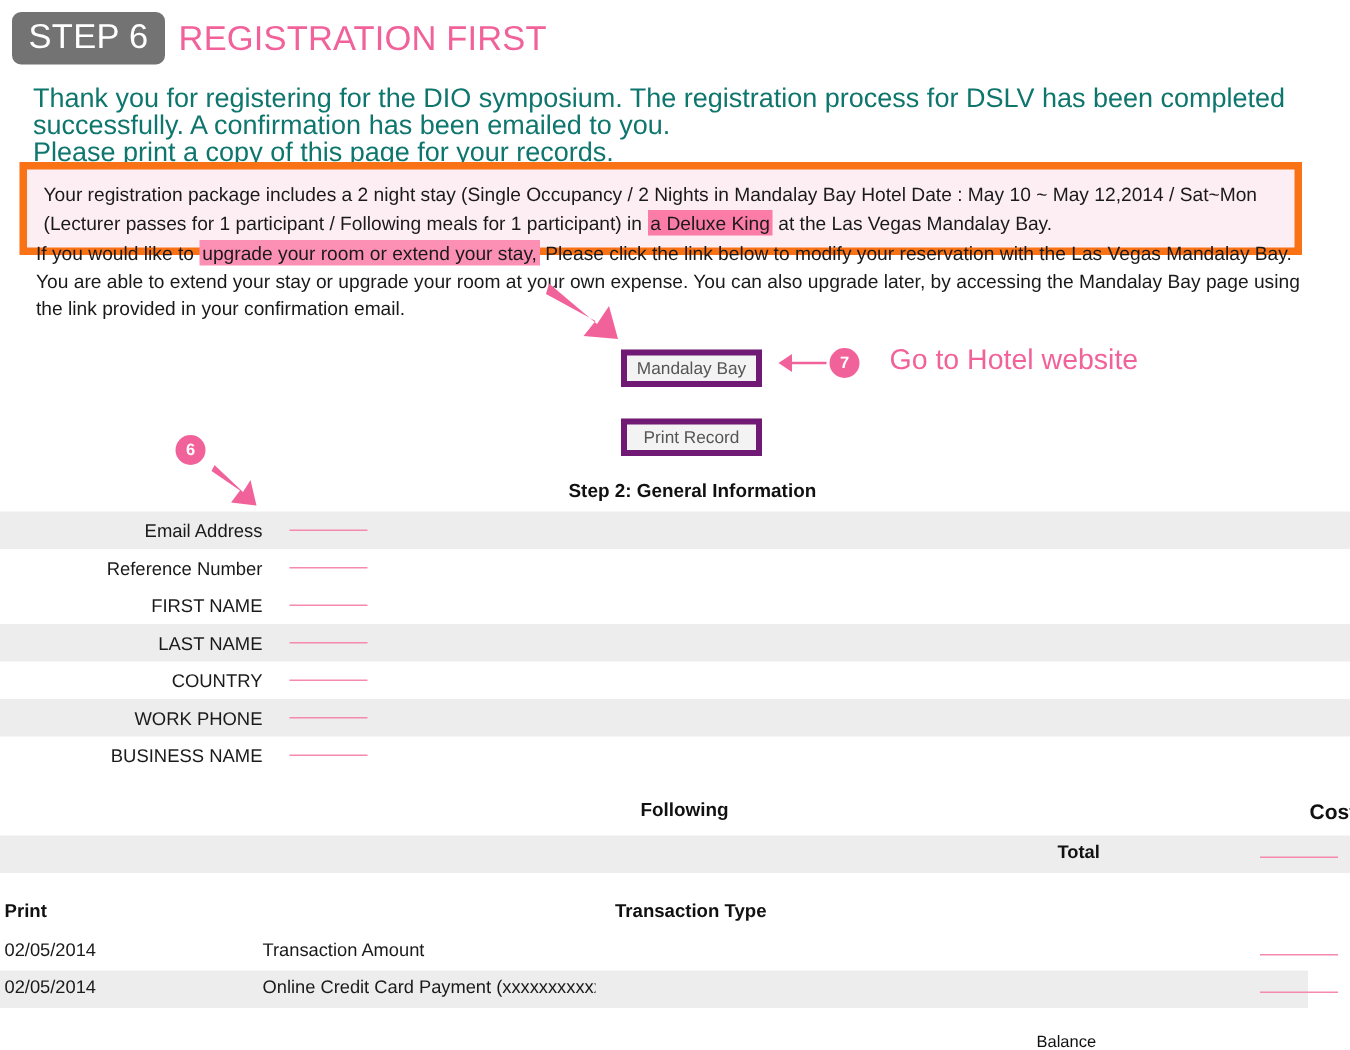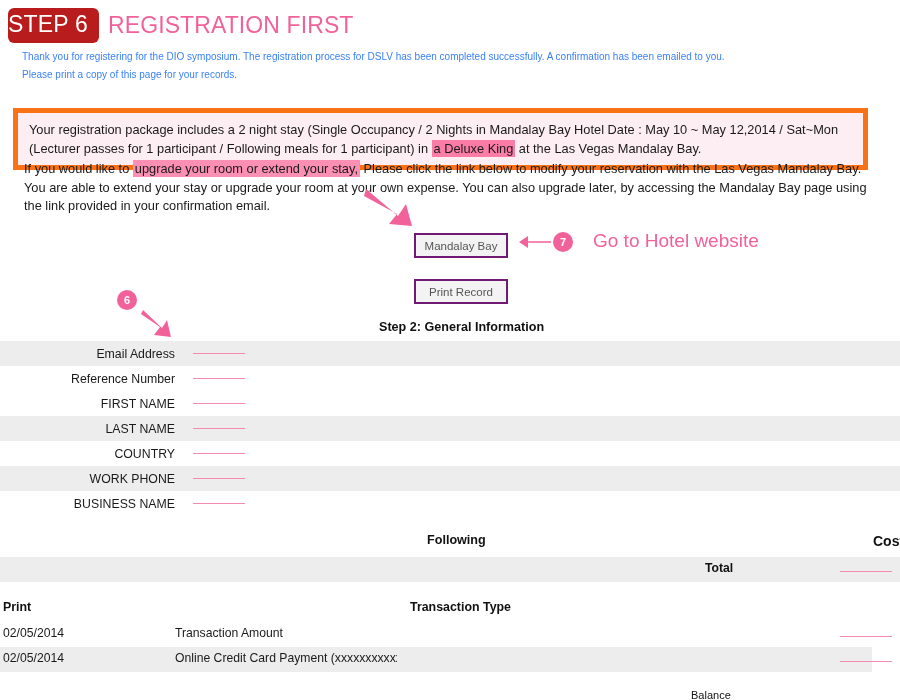--- a/index.html
+++ b/index.html
@@ -21,44 +21,44 @@
   .page-header {
     position: absolute;
     left: 8px;
     top: 8px;
     display: flex;
     align-items: center;
     gap: 9px;
     white-space: nowrap;
   }
   .step-badge {
-    background: #b91c1c;
+    background: #737373;
     color: #ffffff;
     font-size: 23px;
     line-height: 1;
-    padding: 5px 11px 7px 0;
+    padding: 5px 11px 7px 11px;
     border-radius: 6px;
     letter-spacing: 0.2px;
   }
   .header-title {
     color: #f2629a;
     font-size: 23px;
     line-height: 1;
     letter-spacing: 0.1px;
   }
 
   
   .intro {
     position: absolute;
     left: 22px;
-    top: 48px;
+    top: 56px;
     width: 848px;
-    font-size: 10px;
+    font-size: 18px;
     line-height: 18px;
-    color: #3b82f6;
+    color: #0f766e;
   }
   .intro .line2 { display: block; }
 
   
   .package-box {
     position: absolute;
     left: 13px;
     top: 108px;
     width: 855px;
     box-sizing: border-box;
@@ -113,21 +113,21 @@
     top: 232px;
     width: 34px;
     height: 20px;
     pointer-events: none;
   }
 
   
   .btn {
     position: absolute;
     box-sizing: border-box;
-    border: 2px solid #701a75;
+    border: 4px solid #701a75;
     background: #f3f3f3;
     color: #555555;
     font-size: 11.5px;
     font-family: "Liberation Sans", sans-serif;
     text-align: center;
     padding: 0;
     cursor: pointer;
   }
   .btn-mandalay {
     left: 414px;

